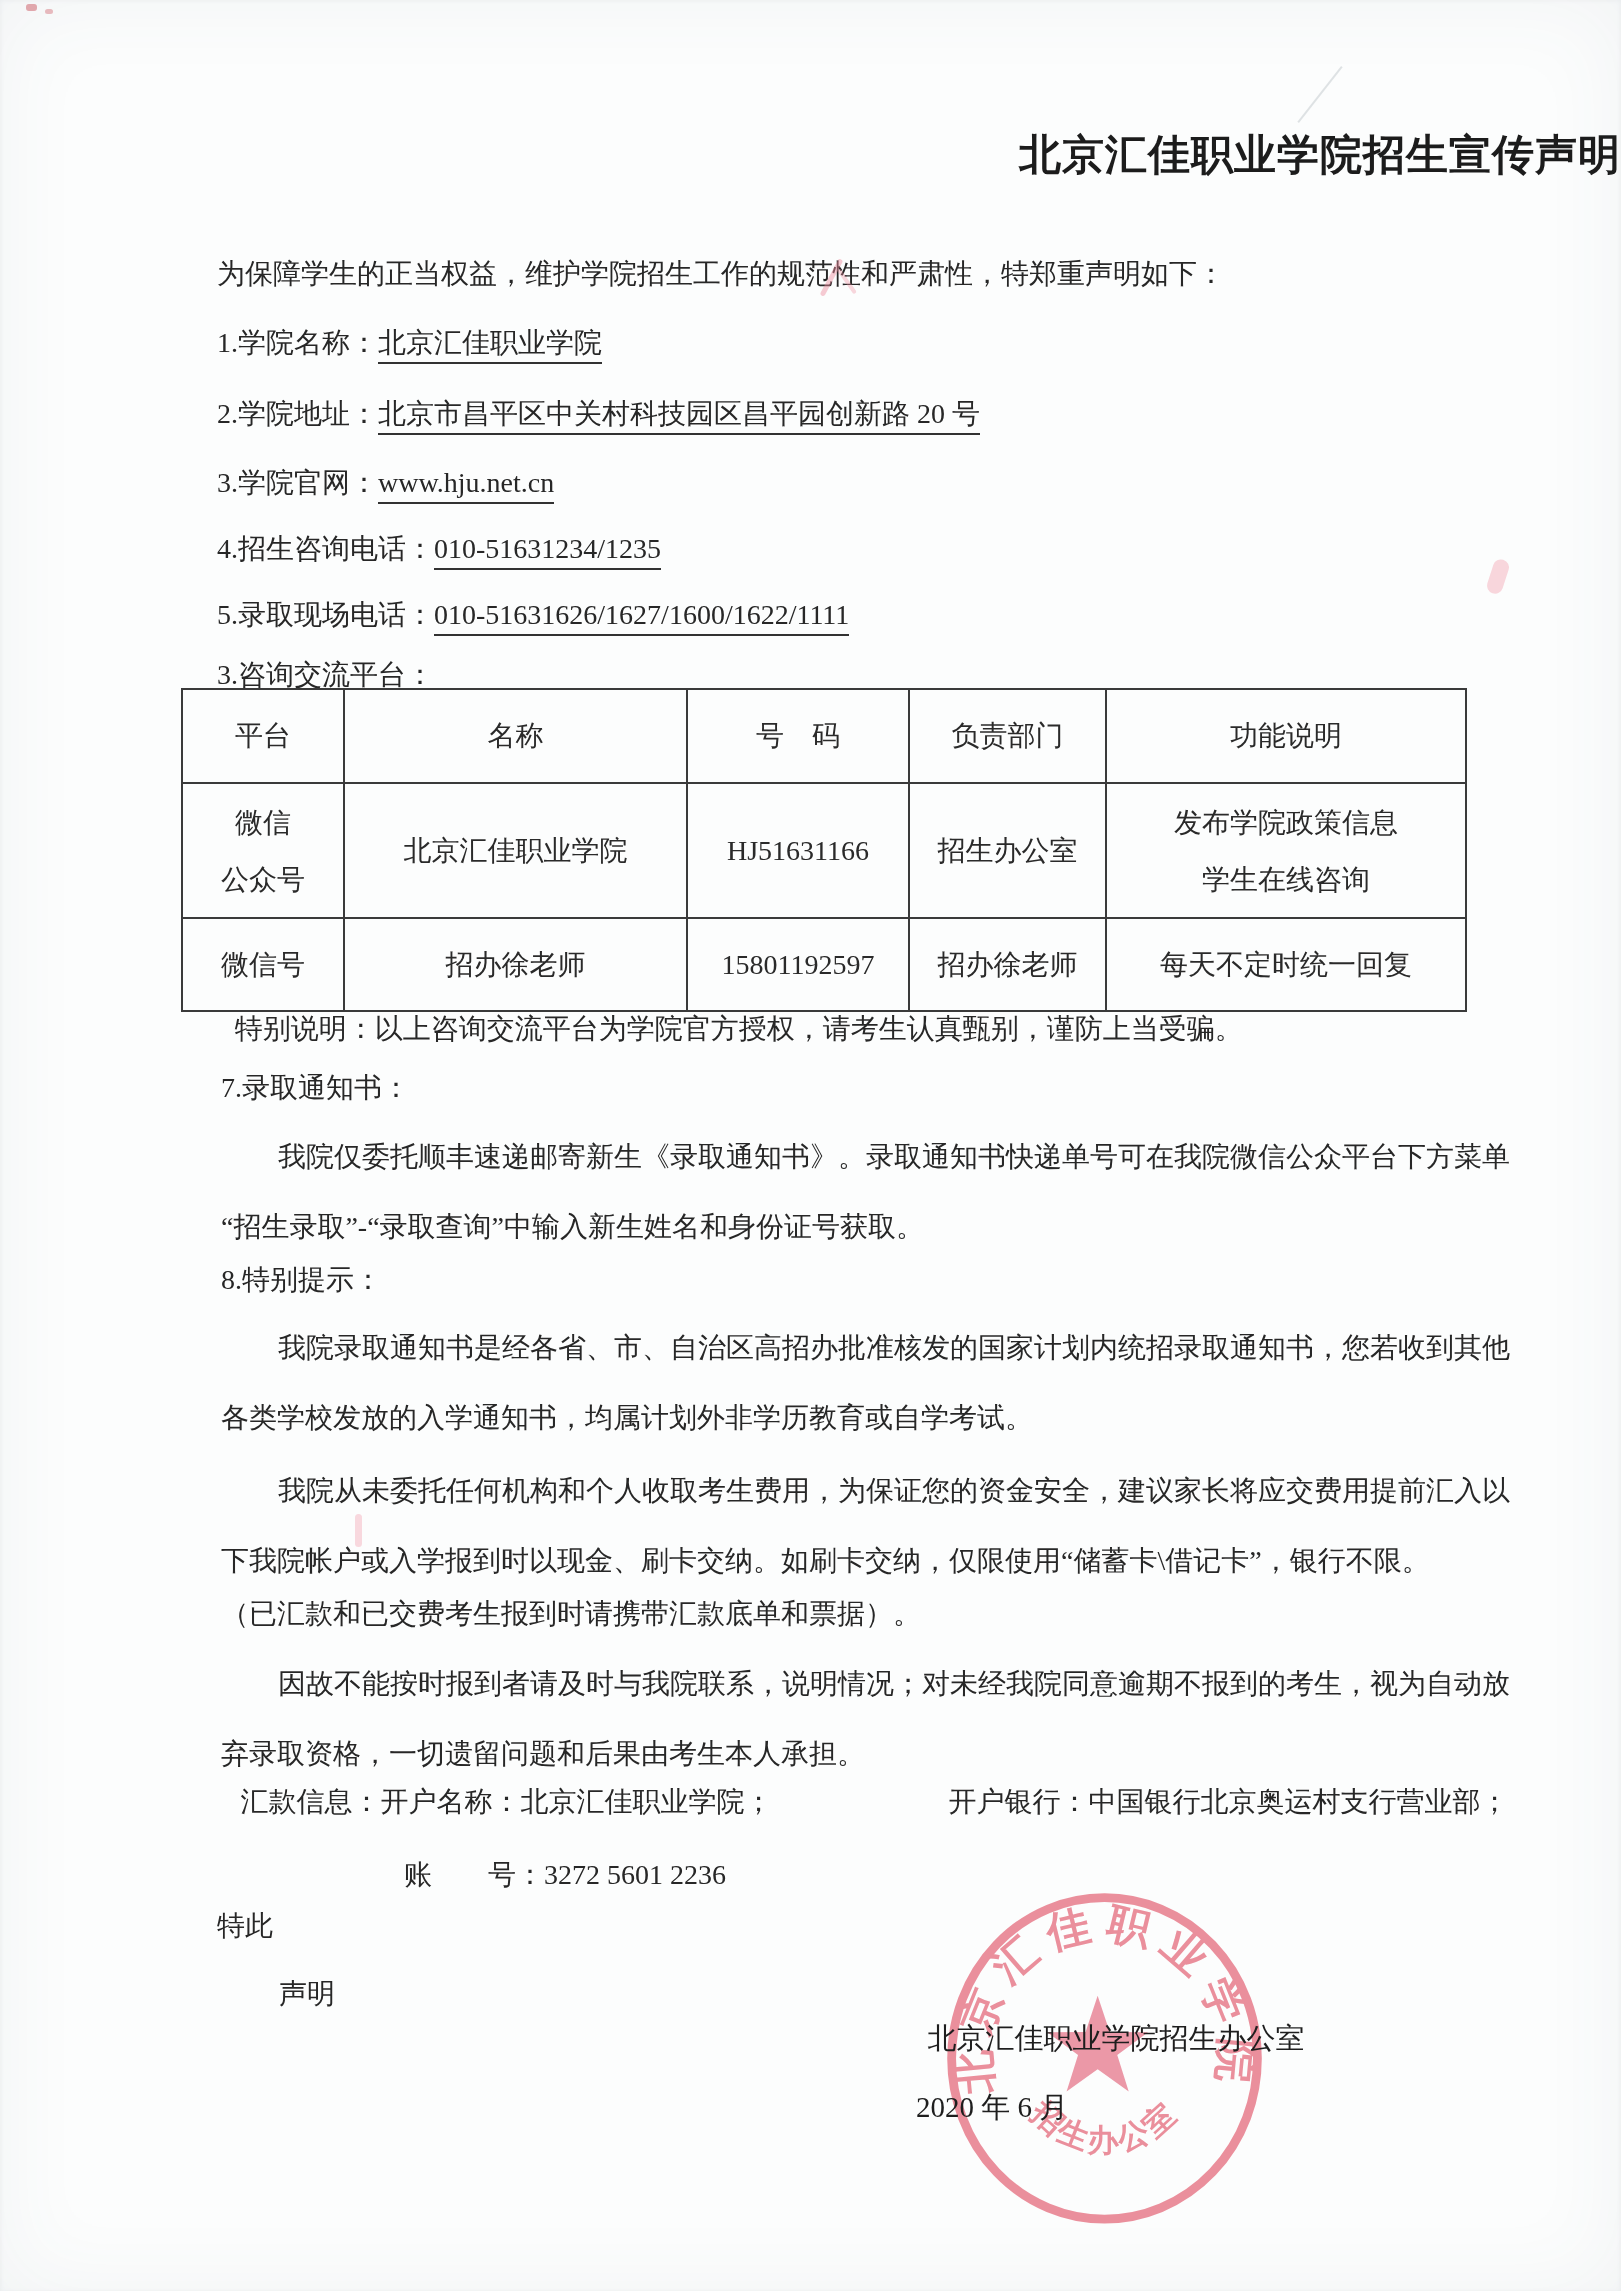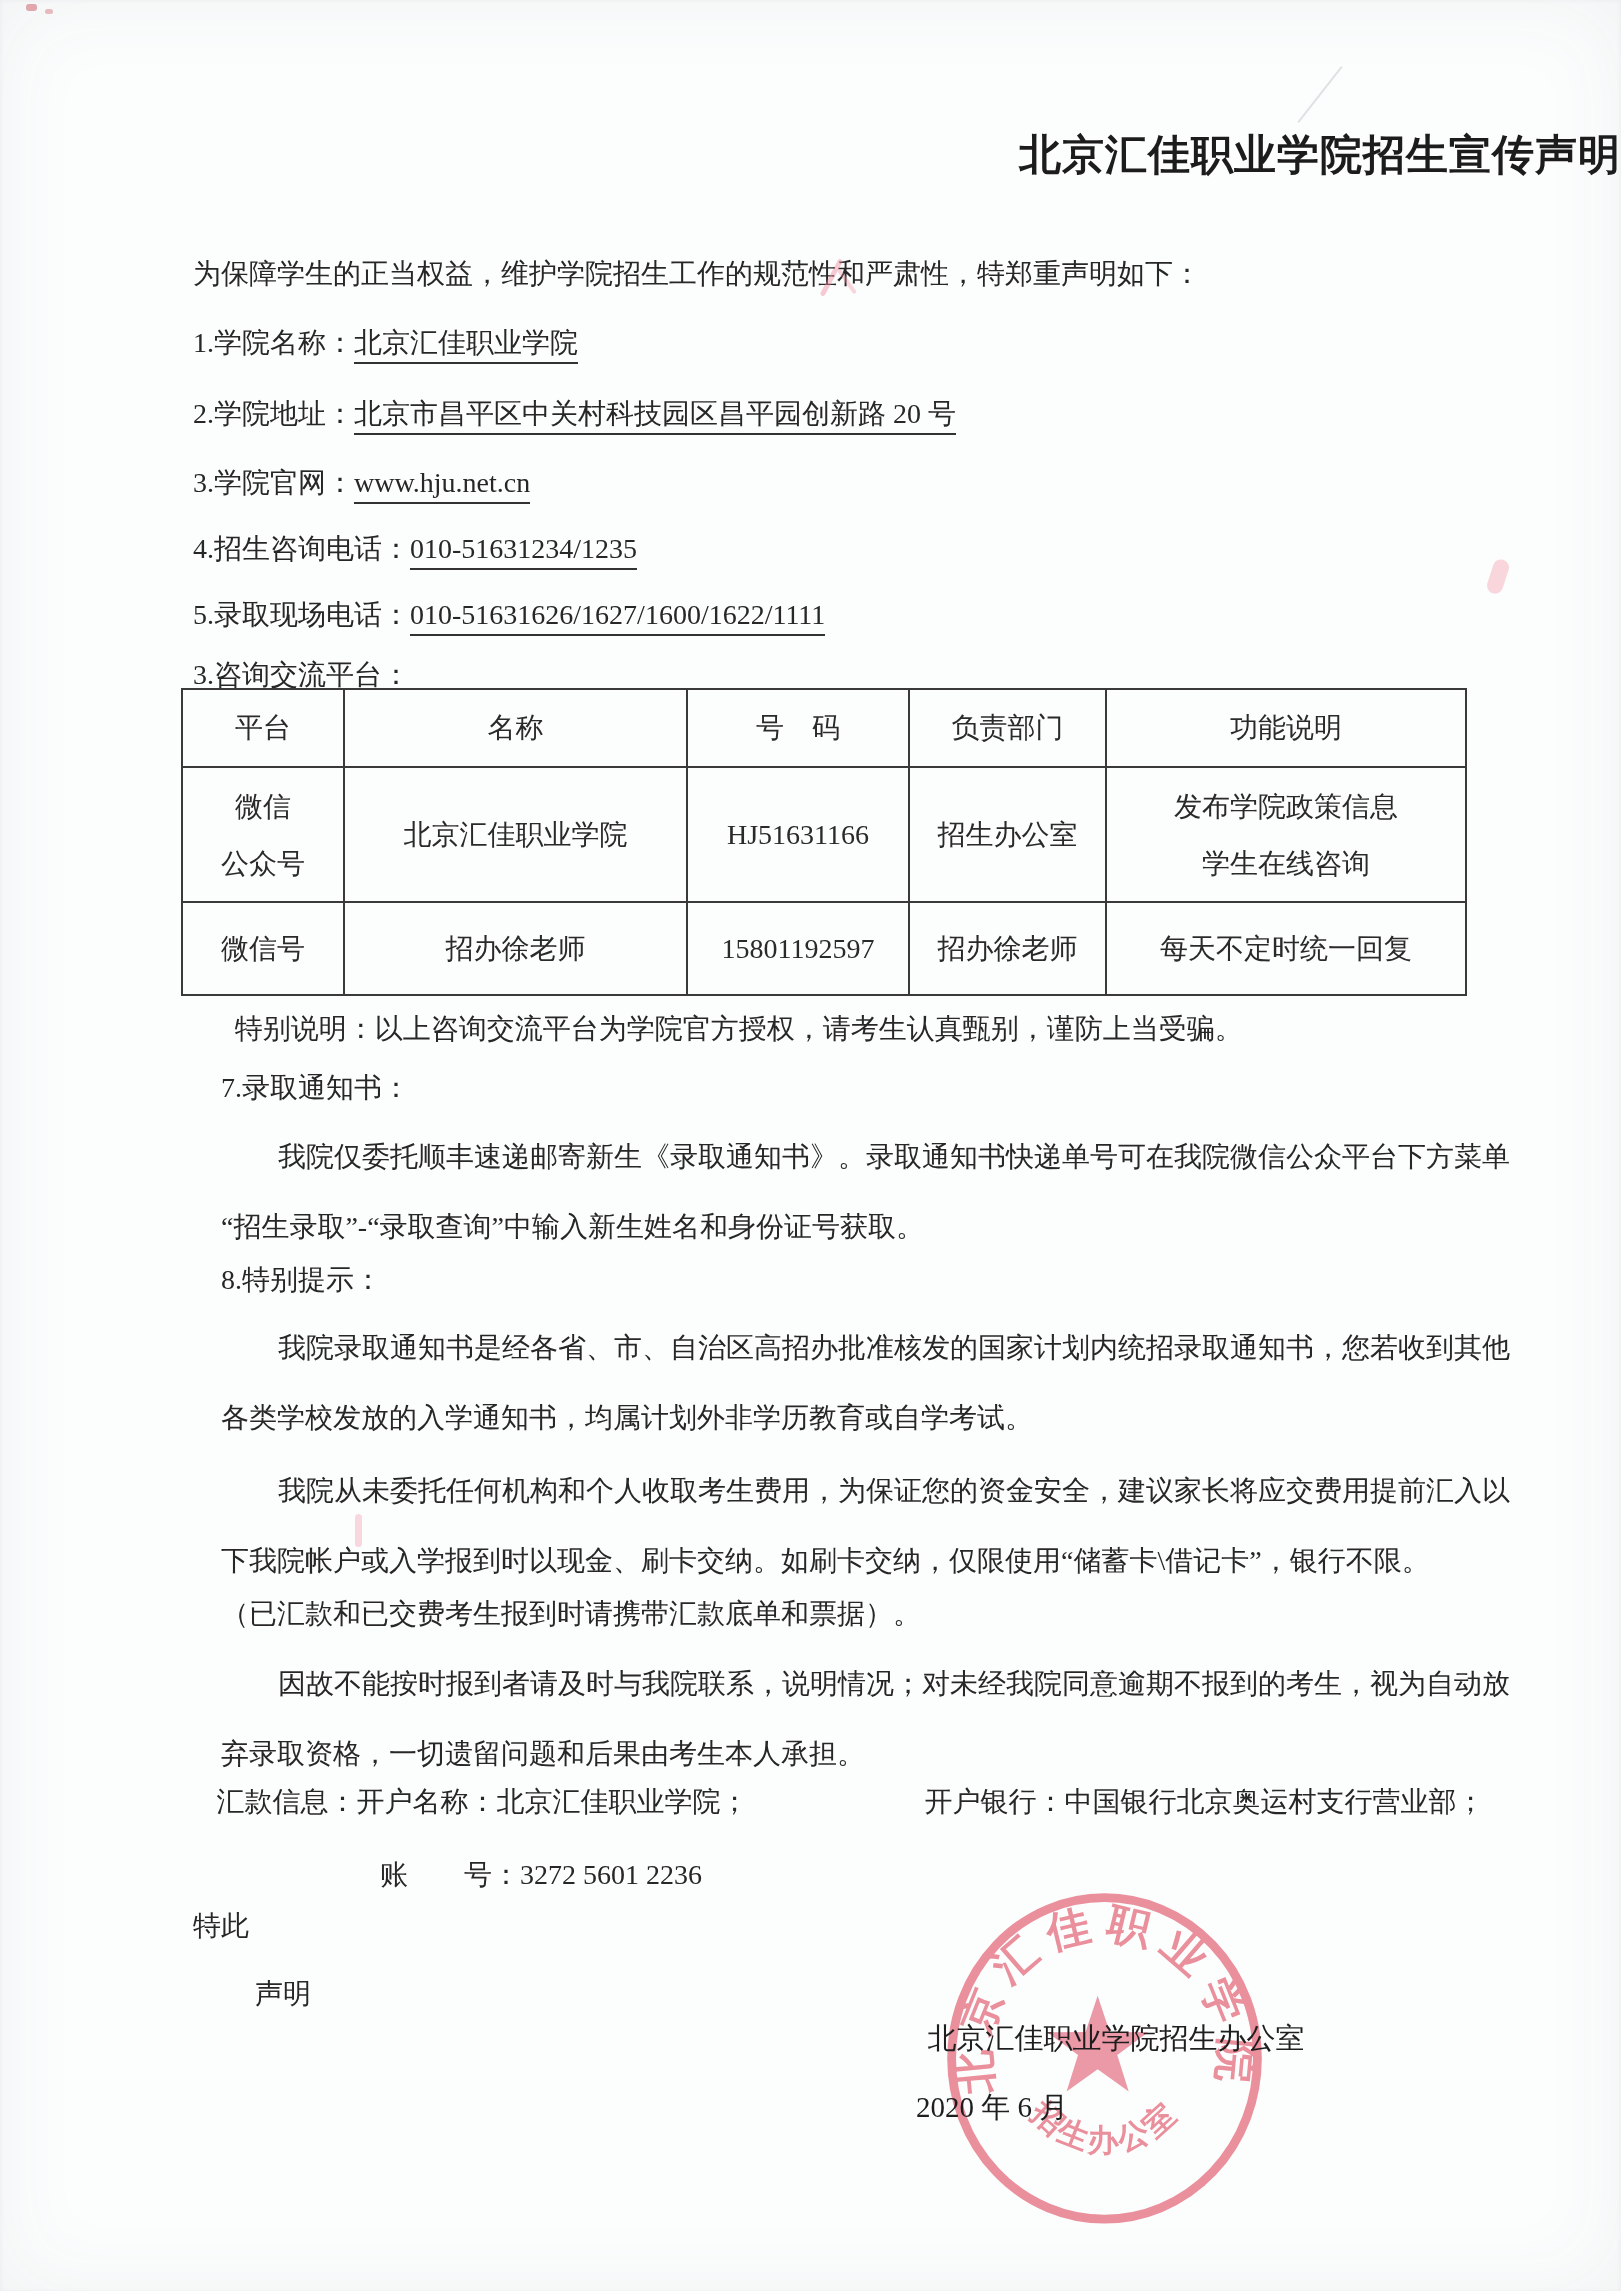--- a/index.html
+++ b/index.html
@@ -26,21 +26,21 @@
     font-size: 42px;
     letter-spacing: 1px;
     color: #1c1c1c;
   }
   .line, .para {
     left: 193px;
     width: 1313px;
     font-size: 28px;
     color: #272727;
   }
-  .line { line-height: 35px; white-space: nowrap; }
+  .line { line-height: 35px; white-space: nowrap; margin-left: 24px; }
   .para { line-height: 70px; white-space: pre-line; text-align: justify; margin-left: 28px; }
   .intro { top: 238px; line-height: 71px; }
   .item-value {
     border-bottom: 2px solid #323232;
     padding-bottom: 3.9px;
   }
   .tbl {
     position: absolute;
     left: 181px;
     top: 688px;
@@ -50,21 +50,21 @@
     color: #2a2a2a;
   }
   .tbl td, .tbl th {
     border: 2px solid #3a3a3a;
     text-align: center;
     vertical-align: middle;
     font-weight: normal;
     white-space: pre-line;
     padding: 0;
   }
-  .tbl .hdr-row { height: 78px; }
+  .tbl .hdr-row { height: 94px; }
   .tbl .row-1 { height: 135px; }
   .tbl .row-1 td { line-height: 57px; }
   .tbl .row-2 { height: 93px; }
   .indent { text-indent: 57px; }
   .note-indent { padding-left: 13.7px; }
   .remit { top: 1784px; padding-left: 23.5px; white-space: nowrap; }
   .remit .bank { margin-left: 176px; }
   .acct { top: 1857px; padding-left: 187px; }
   .closing-1 { top: 1908px; }
   .closing-2 { top: 1976px; padding-left: 62px; }

